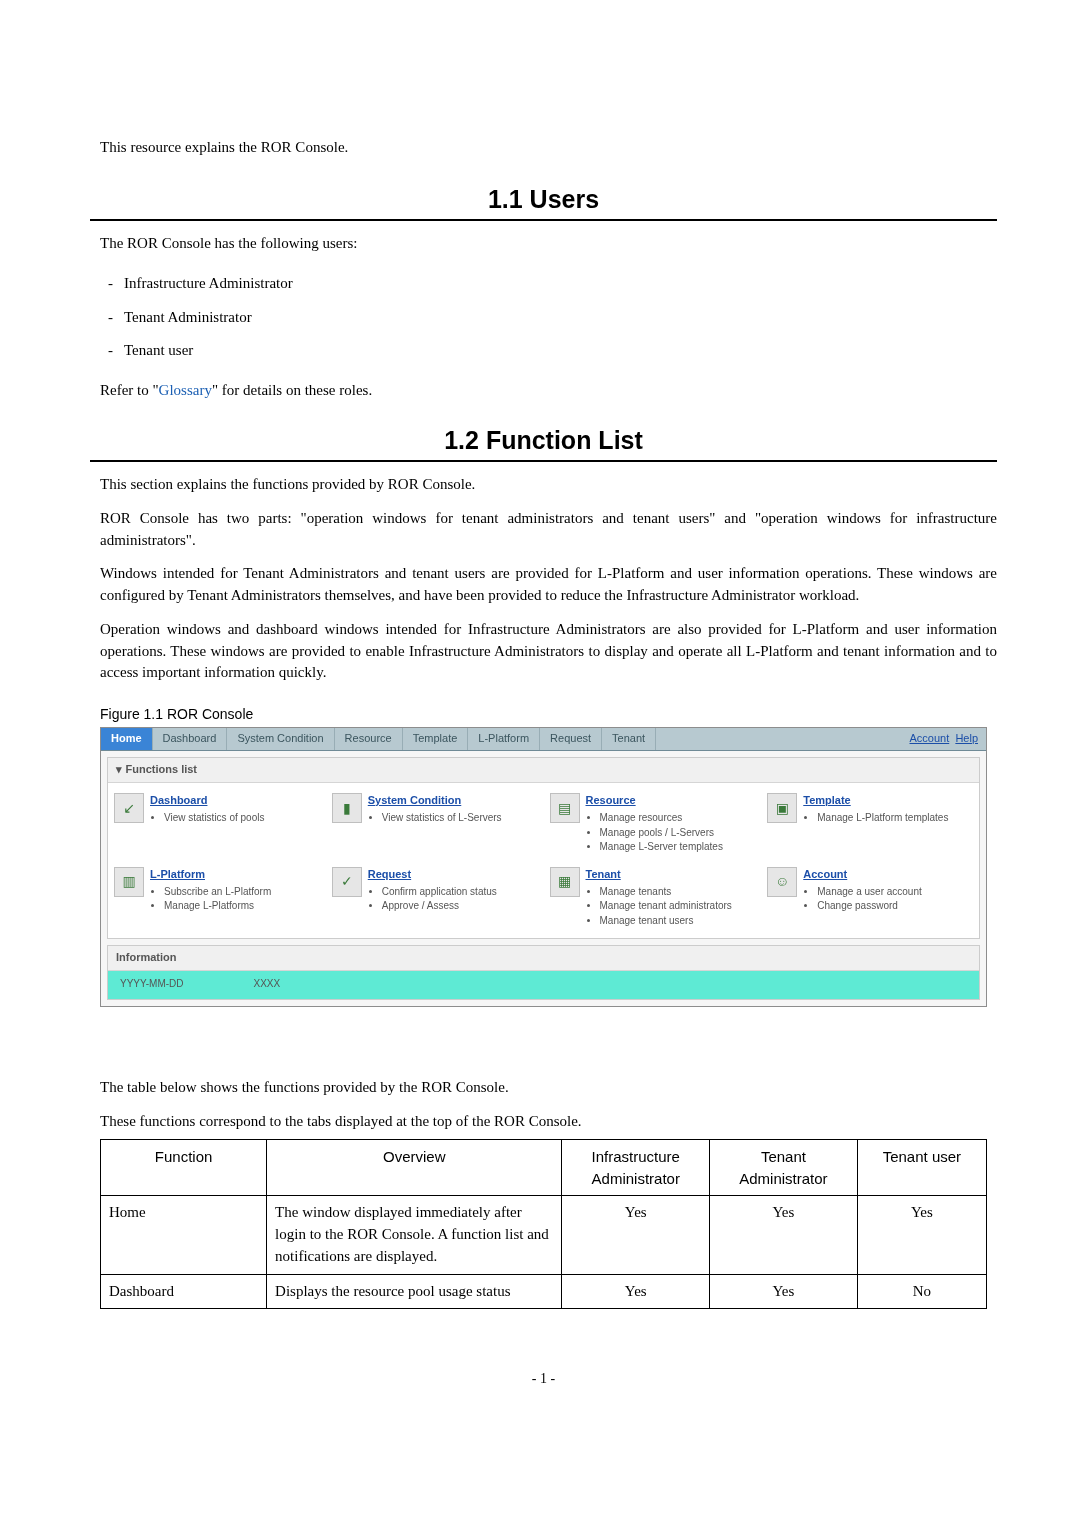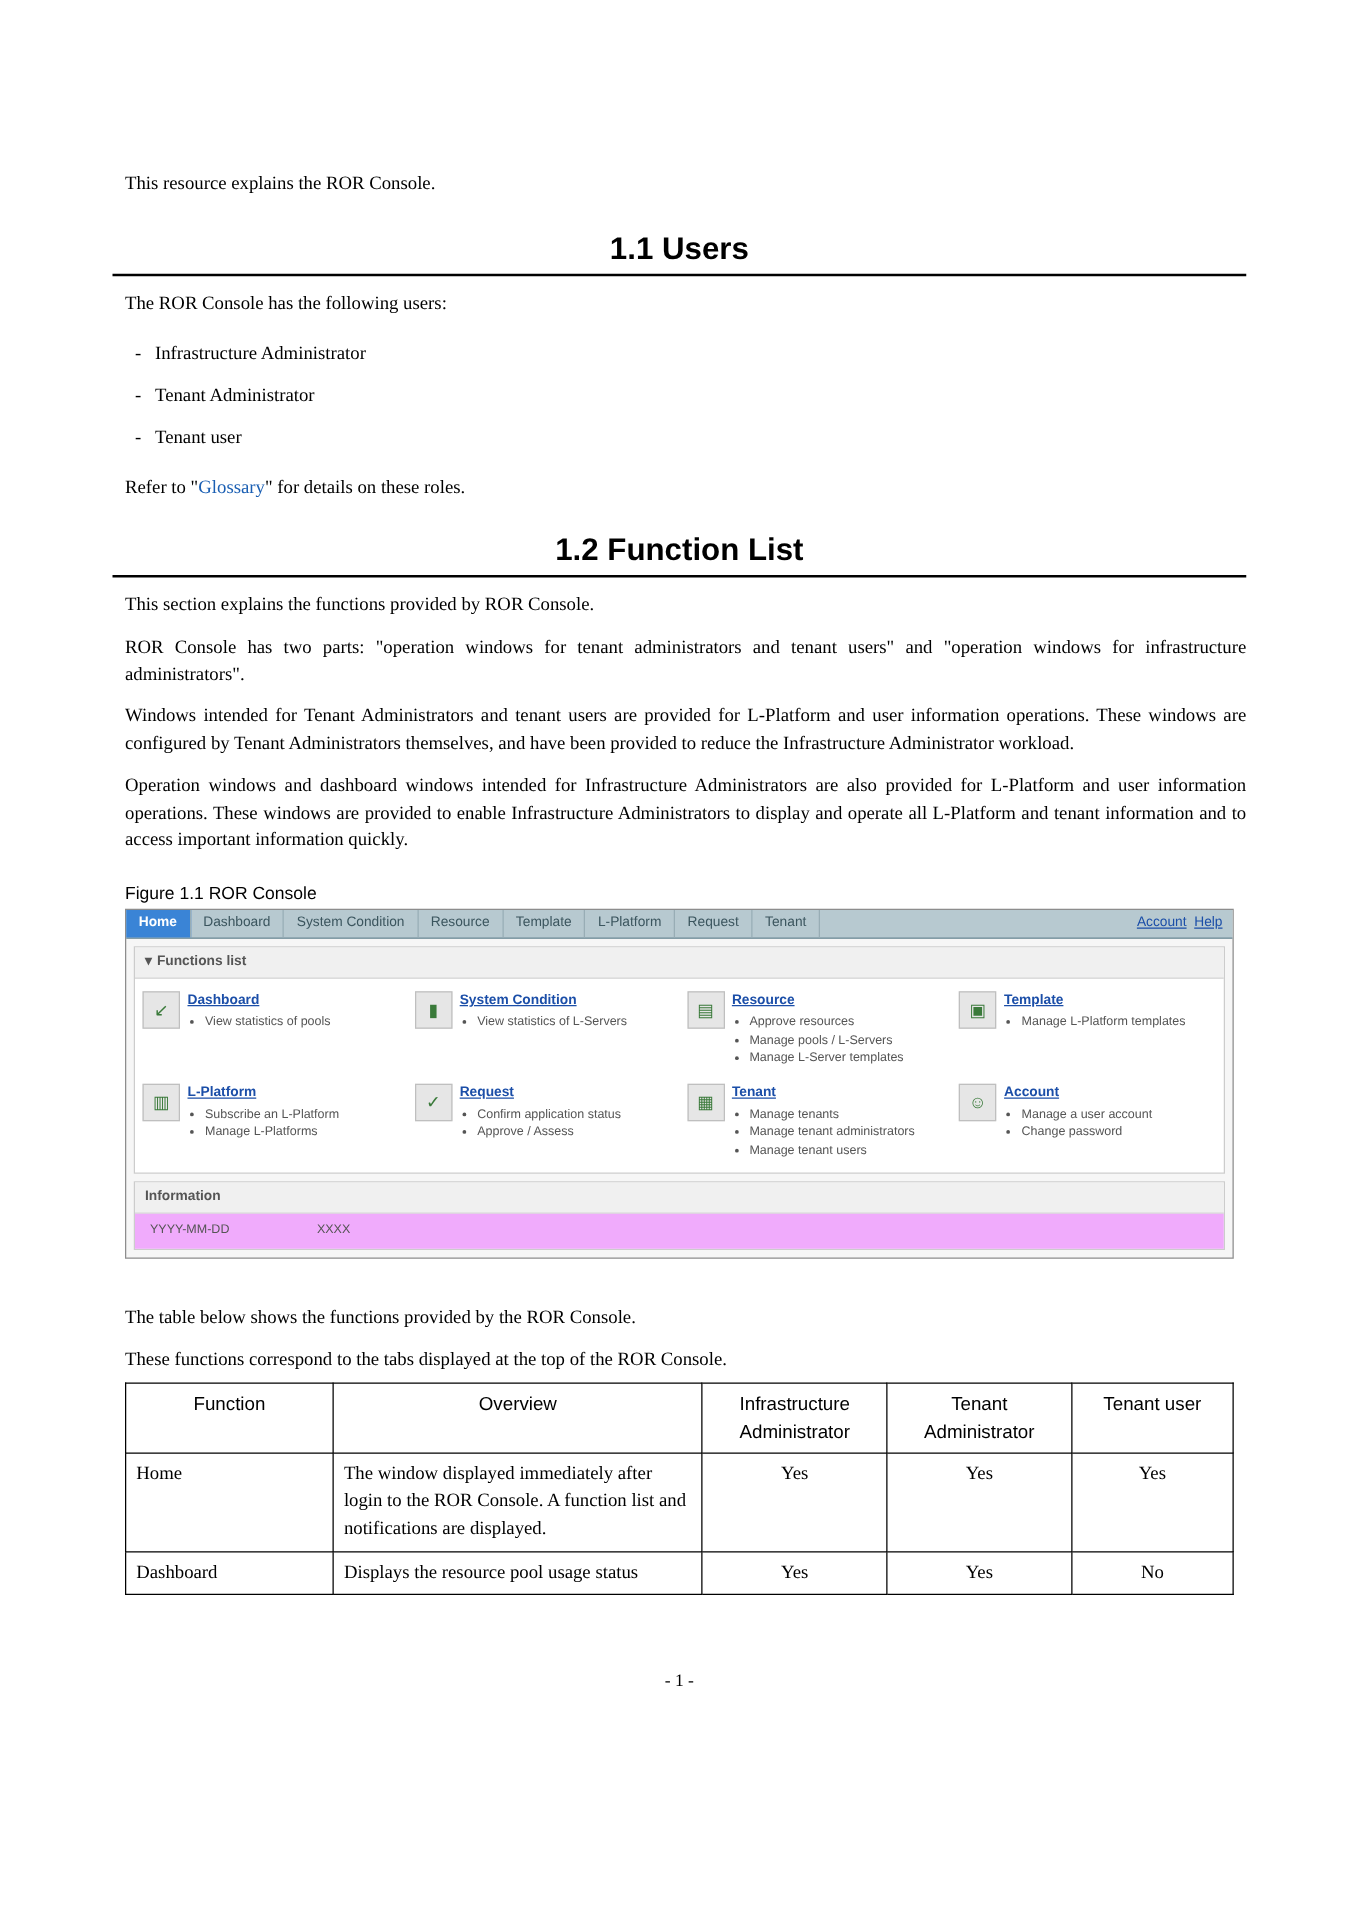--- a/index.html
+++ b/index.html
@@ -150,21 +150,21 @@
   .fn-texts ul {
     margin: 2px 0 0 14px;
     padding: 0;
     list-style: disc;
   }
   .fn-texts li {
     font-size: 10px;
     color: #555;
     margin: 0;
   }
-  .info-row { display: flex; padding: 6px 12px 8px 12px; gap: 70px; color: #555; font-size: 10px; background: #f0abfc;}
+  .info-row { display: flex; padding: 6px 12px 8px 12px; gap: 70px; color: #555; font-size: 10px; background: #5eead4;}
   .func-table {
     border-collapse: collapse;
     width: calc(100% - 20px);
     margin: 6px 10px 0 10px;
     font-family: "Times New Roman", serif;
     font-size: 15px;
   }
   .func-table th, .func-table td {
     border: 1px solid #000;
     padding: 6px 8px;
@@ -249,21 +249,21 @@
             <ul>
                 <li>View statistics of L-Servers</li>
               </ul>
           </div>
         </div>
         <div class="fn-item">
           <div class="fn-icon">▤</div>
           <div class="fn-texts">
             <div class="fn-title">Resource</div>
             <ul>
-              <li>Approve resources</li>
+              <li>Manage resources</li>
               <li>Manage pools / L-Servers</li>
               <li>Manage L-Server templates</li>
             </ul>
           </div>
         </div>
         <div class="fn-item">
           <div class="fn-icon">▣</div>
           <div class="fn-texts">
             <div class="fn-title">Template</div>
             <ul>
@@ -317,21 +317,21 @@
 
     <div class="ror-panel">
       <div class="panel-head">Information</div>
       <div class="info-row">
         <span>YYYY-MM-DD</span>
         <span>XXXX</span>
       </div>
     </div>
   </div>
 
-  <div class="body-text" style="margin-top:37px">The table below shows the functions provided by the ROR Console.</div>
+  <div class="body-text" style="margin-top:70px">The table below shows the functions provided by the ROR Console.</div>
   <div class="body-text">These functions correspond to the tabs displayed at the top of the ROR Console.</div>
 
   <table class="func-table">
     <thead>
       <tr>
         <th style="width:18%">Function</th>
         <th style="width:32%">Overview</th>
         <th style="width:16%">Infrastructure Administrator</th>
         <th style="width:16%">Tenant Administrator</th>
         <th style="width:14%">Tenant user</th>

